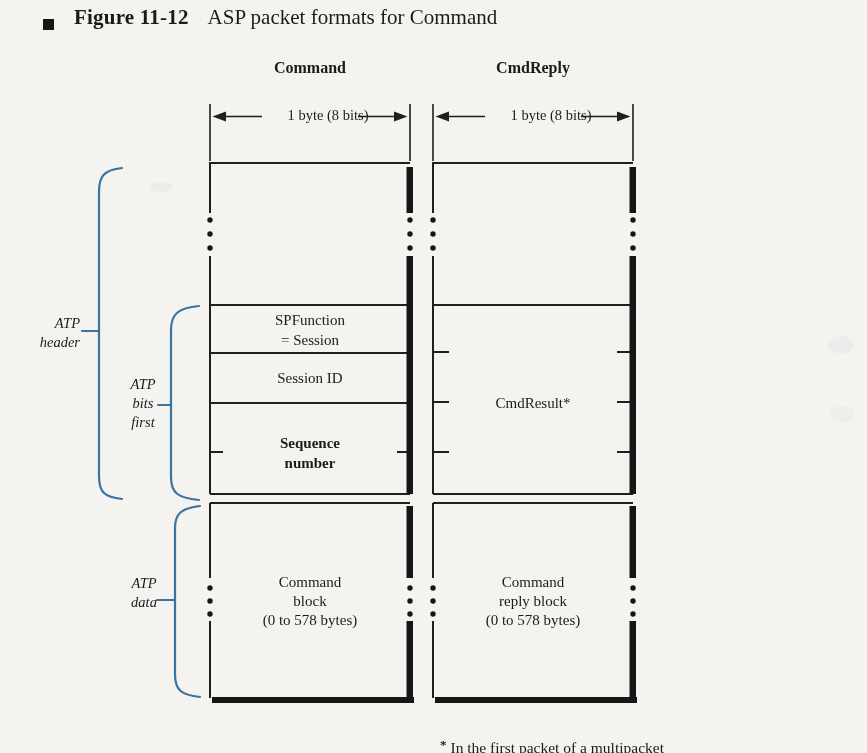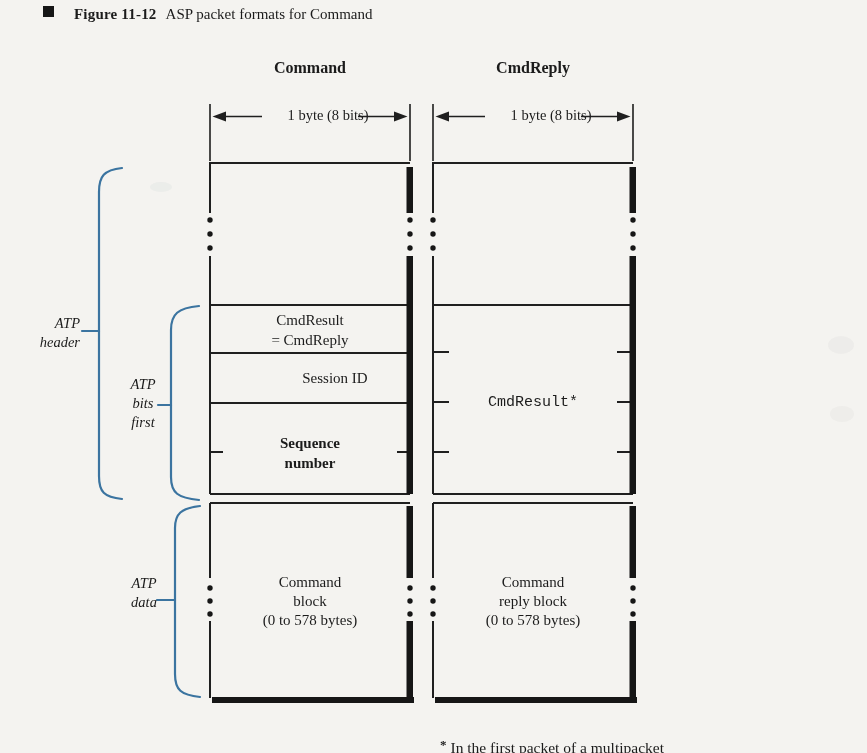--- a/index.html
+++ b/index.html
@@ -2,24 +2,24 @@
 <html><head>
 <meta charset="utf-8">
 <style>
   html,body{margin:0;padding:0;}
   body{background:#e8e7e4;font-family:"Liberation Serif","DejaVu Serif",serif;}
   .page{
     position:relative;width:867px;height:753px;margin:0 auto;
     background:#f4f3f0;overflow:hidden;color:#1b1b1b;
   }
   .smudge{position:absolute;border-radius:50%;pointer-events:none;}
-  .figure-title{position:absolute;left:35px;top:6px;height:24px;display:flex;align-items:flex-start;font-size:15px;padding-left:8px;}
+  .figure-title{position:absolute;left:35px;top:6px;height:24px;display:flex;align-items:flex-end;font-size:21px;padding-left:8px;}
   .bullet{width:11px;height:11px;background:#161616;display:inline-block;margin-right:20px;}
   .fig-label{font-weight:bold;letter-spacing:.2px;}
-  .fig-caption{margin-left:9px;}
+  .fig-caption{margin-left:19px;}
   .col-title{position:absolute;top:59px;width:200px;text-align:center;font-weight:bold;font-size:16px;}
   .col-title.cmd{left:210px;}
   .col-title.rep{left:433px;}
   .byte-label{position:absolute;top:107px;width:236px;text-align:center;font-size:14.5px;}
   .byte-label.cmd{left:210px;}
   .byte-label.rep{left:433px;}
   svg.diagram{position:absolute;left:0;top:0;}
   .cell{position:absolute;width:200px;text-align:center;font-size:15px;line-height:20px;}
   .cell.small-lh{line-height:19px;}
   .side-label{position:absolute;font-size:14.5px;line-height:19px;font-style:italic;}
@@ -150,37 +150,37 @@
     <div>ATP</div>
     <div>bits</div>
     <div>first</div>
   </div>
   <div class="side-label center" style="left:118px;top:574px;width:52px;">
     <div>ATP</div>
     <div>data</div>
   </div>
 
   <div class="cell" style="left:210px;top:310px;">
-    <div>CmdResult</div>
-    <div>= CmdReply</div>
+    <div>SPFunction</div>
+    <div>= Session</div>
   </div>
-  <div class="cell" style="left:210px;top:368px;margin-left:25px;">
+  <div class="cell" style="left:210px;top:368px;">
     <div>Session ID</div>
   </div>
   <div class="cell" style="left:210px;top:433px;font-weight:bold;">
     <div>Sequence</div>
     <div>number</div>
   </div>
   <div class="cell small-lh" style="left:210px;top:573px;">
     <div>Command</div>
     <div>block</div>
     <div>(0 to 578 bytes)</div>
   </div>
 
-  <div class="cell" style="left:433px;top:393px;font-family:Liberation Mono, monospace;">
+  <div class="cell" style="left:433px;top:393px;">
     <div>CmdResult*</div>
   </div>
   <div class="cell small-lh" style="left:433px;top:573px;">
     <div>Command</div>
     <div>reply block</div>
     <div>(0 to 578 bytes)</div>
   </div>
 
   <div class="footnote">
     <span class="star">*</span><span>In the first packet of a multipacket</span>

